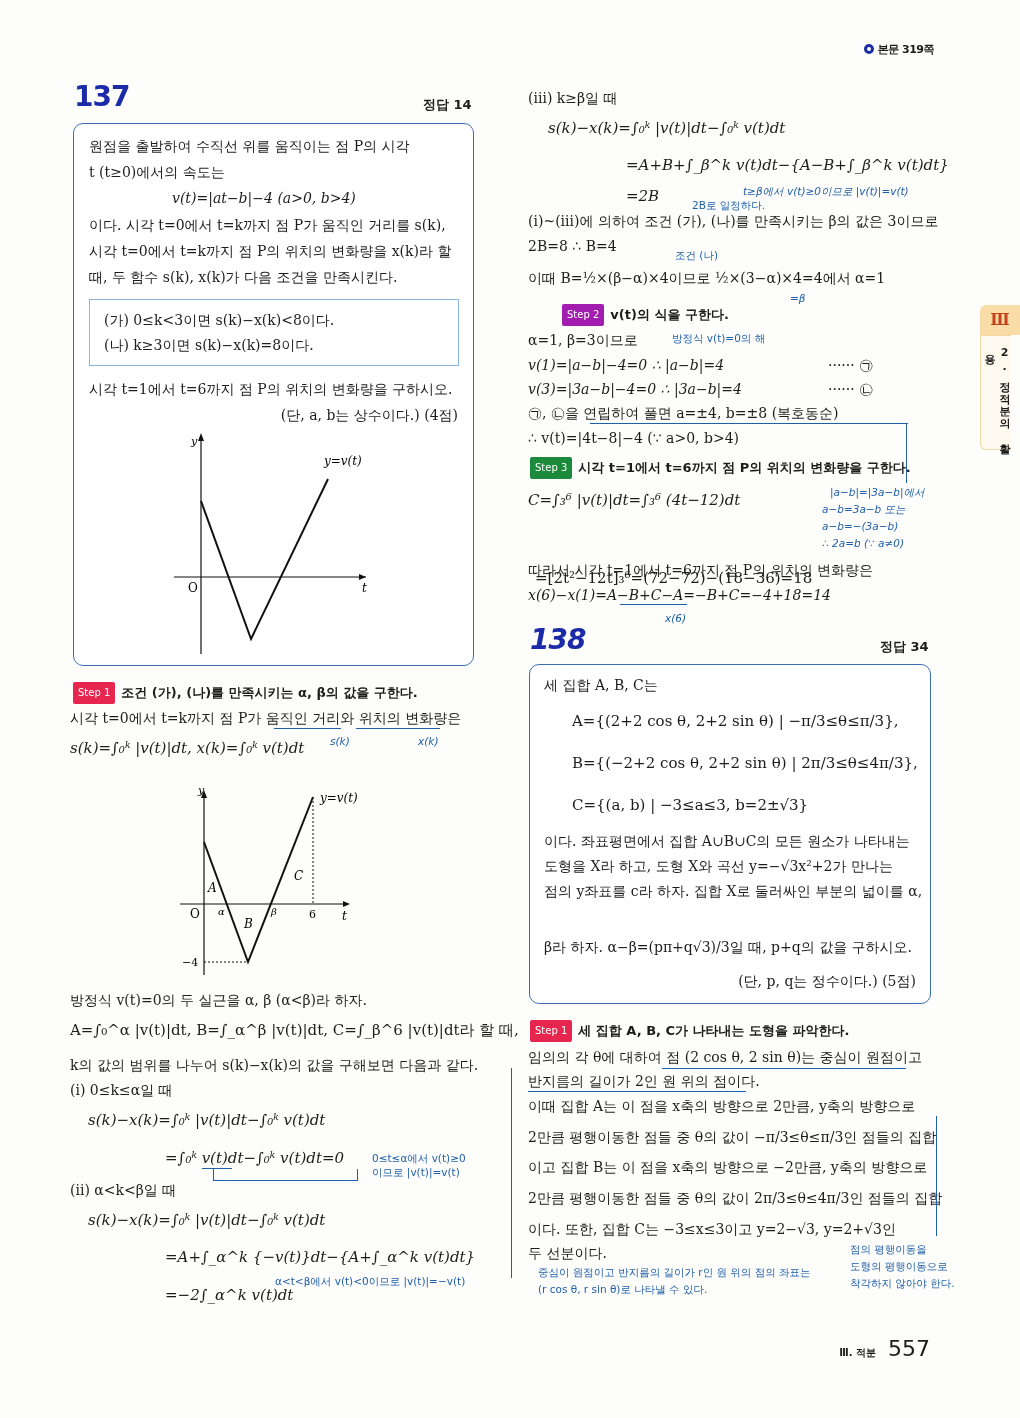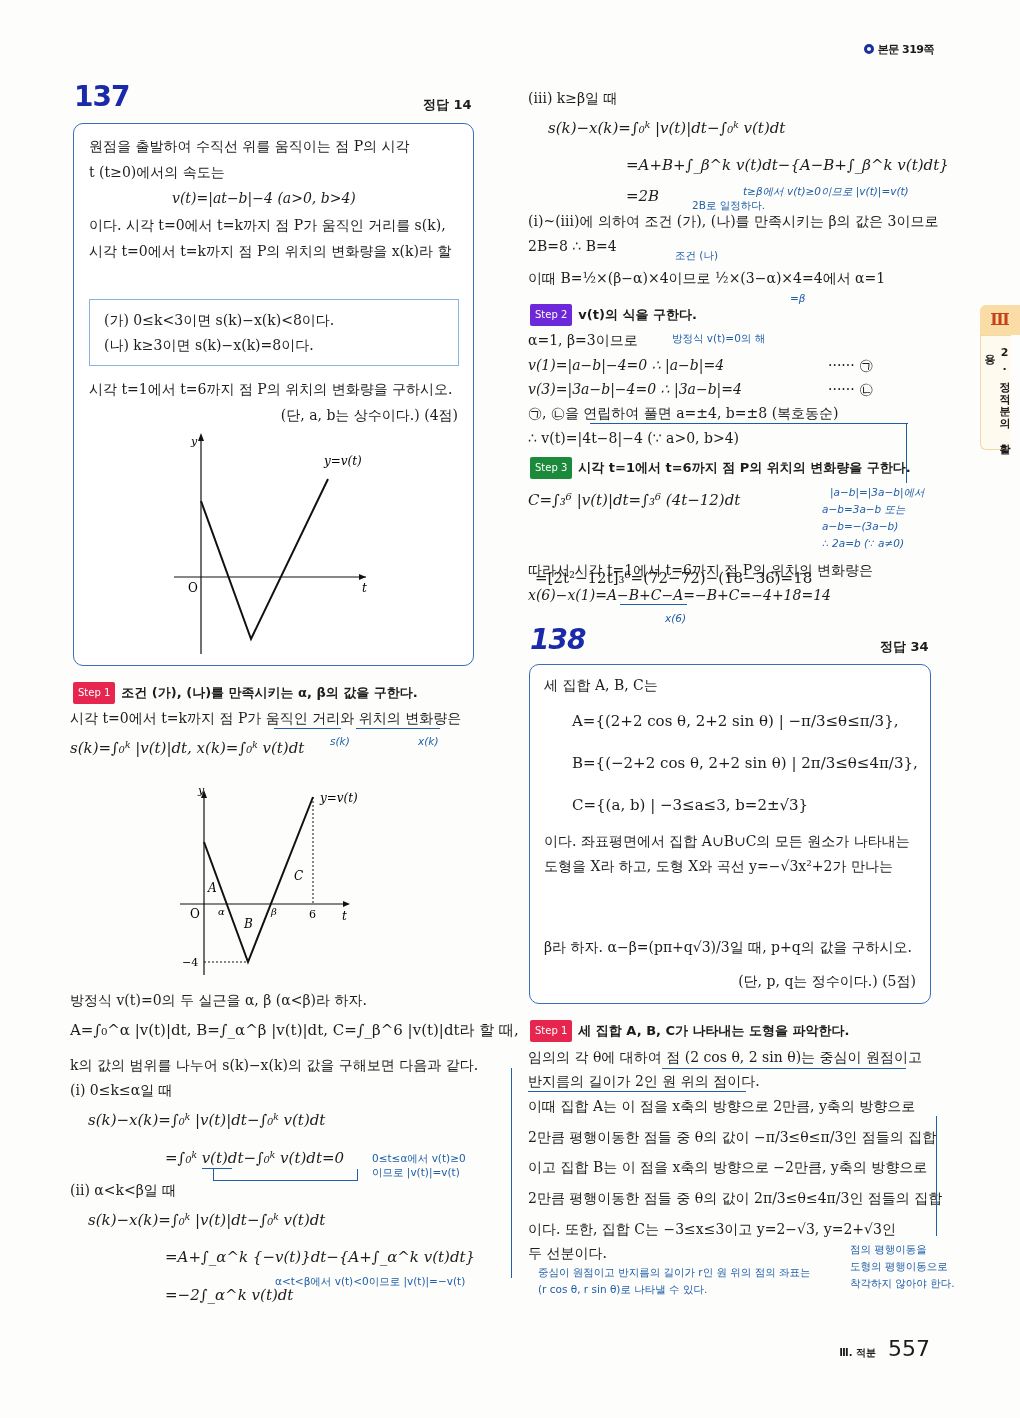--- a/index.html
+++ b/index.html
@@ -13,21 +13,21 @@
   .ref { right: 86px; top: 42px; font-size: 11px; font-weight: bold; letter-spacing: -0.5px; }
   .ref .dot { display: inline-block; width: 10px; height: 10px; border: 3px solid #1b2fa0; border-radius: 50%; margin-right: 4px; vertical-align: -1px; }
   .pnum { font-family: "DejaVu Sans", sans-serif; font-weight: bold; color: #1b2aa8; font-size: 28px; letter-spacing: -1px; }
   .answer { font-family: "DejaVu Sans", sans-serif; font-weight: bold; font-size: 13px; }
   .box { border: 1.5px solid #3a6fb8; border-radius: 10px; background: #fff; }
   .cond { border: 1.5px solid #8ab3e0; background: #fff; text-align: center; }
   .line { position: absolute; white-space: nowrap; font-size: 14px; line-height: 20px; }
   .note { color: #1f5ea8; font-size: 10.5px; font-family: "DejaVu Sans", sans-serif; }
   .badge { display: inline-block; color: #fff; font-family: "DejaVu Sans", sans-serif; font-size: 10px; padding: 1px 5px; border-radius: 2px; margin-right: 6px; vertical-align: 1px; }
   .b-red { background: #e6264f; }
-  .b-blue { background: #6d28d9; }
+  .b-blue { background: #a21caf; margin-left: 32px; }
   .b-green { background: #1b8a3a; }
   .step-title { font-family: "DejaVu Sans", sans-serif; font-weight: bold; font-size: 13px; }
   .ul { border-bottom: 1.5px solid #1f5ea8; }
   .tab { right: 0; top: 305px; width: 40px; }
   .tab .roman { background: #f9dca6; color: #c4431a; font-weight: bold; text-align: center; height: 30px; line-height: 30px; border-radius: 6px 0 0 0; font-size: 16px; }
   .tab .side { background: #fffaf0; border: 1px solid #f1d8a8; border-right: none; height: 115px; border-radius: 0 0 0 6px; font-family: "DejaVu Sans", sans-serif; font-size: 11px; font-weight: bold; writing-mode: vertical-rl; text-orientation: upright; padding: 10px 0 0 0; text-align: start; letter-spacing: 1px; }
   .footer { right: 90px; top: 1336px; }
   .footer .chap { font-family: "DejaVu Sans", sans-serif; font-size: 10px; font-weight: bold; margin-right: 12px; }
   .footer .page { font-family: "DejaVu Sans", sans-serif; font-size: 22px; }
   svg text { font-family: "DejaVu Serif", serif; }
@@ -46,20 +46,21 @@
 
 <div class="abs pnum" style="left:74px;top:80px;">137</div>
 <div class="abs answer" style="left:423px;top:96px;">정답 14</div>
 
 <div class="abs box" style="left:73px;top:123px;width:401px;height:543px;">
   <div class="line" style="left:15px;top:12px;">원점을 출발하여 수직선 위를 움직이는 점 P의 시각</div>
   <div class="line" style="left:15px;top:38px;">t (t≥0)에서의 속도는</div>
   <div class="line" style="left:98px;top:64px;font-style:italic;">v(t)=|at−b|−4 (a&gt;0, b&gt;4)</div>
   <div class="line" style="left:15px;top:91px;">이다. 시각 t=0에서 t=k까지 점 P가 움직인 거리를 s(k),</div>
   <div class="line" style="left:15px;top:117px;">시각 t=0에서 t=k까지 점 P의 위치의 변화량을 x(k)라 할</div>
+  <div class="line" style="left:15px;top:143px;">때, 두 함수 s(k), x(k)가 다음 조건을 만족시킨다.</div>
 
   <div class="abs cond" style="left:15px;top:175px;width:370px;height:67px;">
     <div class="line" style="left:14px;top:10px;">(가) 0≤k&lt;3이면 s(k)−x(k)&lt;8이다.</div>
     <div class="line" style="left:14px;top:35px;">(나) k≥3이면 s(k)−x(k)=8이다.</div>
   </div>
 
   <div class="line" style="left:15px;top:255px;">시각 t=1에서 t=6까지 점 P의 위치의 변화량을 구하시오.</div>
   <div class="line" style="right:15px;top:281px;">(단, a, b는 상수이다.) (4점)</div>
 
   <svg class="abs" style="left:100px;top:305px;" width="200" height="225">
@@ -173,20 +174,21 @@
 <div class="abs pnum" style="left:530px;top:623px;font-style:italic;">138</div>
 <div class="abs answer" style="left:880px;top:638px;">정답 34</div>
 
 <div class="abs box" style="left:529px;top:664px;width:402px;height:340px;">
   <div class="line" style="left:14px;top:10px;">세 집합 A, B, C는</div>
   <div class="line" style="left:42px;top:46px;font-size:15px;">A={(2+2 cos θ, 2+2 sin θ) | −π/3≤θ≤π/3},</div>
   <div class="line" style="left:42px;top:88px;font-size:15px;">B={(−2+2 cos θ, 2+2 sin θ) | 2π/3≤θ≤4π/3},</div>
   <div class="line" style="left:42px;top:130px;font-size:15px;">C={(a, b) | −3≤a≤3, b=2±√3}</div>
   <div class="line" style="left:14px;top:166px;">이다. 좌표평면에서 집합 A∪B∪C의 모든 원소가 나타내는</div>
   <div class="line" style="left:14px;top:191px;">도형을 X라 하고, 도형 X와 곡선 y=−√3x²+2가 만나는</div>
+  <div class="line" style="left:14px;top:216px;">점의 y좌표를 c라 하자. 집합 X로 둘러싸인 부분의 넓이를 α,</div>
   <div class="line" style="left:14px;top:272px;">β라 하자. α−β=(pπ+q√3)/3일 때, p+q의 값을 구하시오.</div>
   <div class="line" style="right:14px;top:306px;">(단, p, q는 정수이다.) (5점)</div>
 </div>
 
 <div class="line" style="left:530px;top:1020px;">
   <span class="badge b-red">Step 1</span><span class="step-title">세 집합 A, B, C가 나타내는 도형을 파악한다.</span>
 </div>
 <div class="line" style="left:528px;top:1047px;">임의의 각 θ에 대하여 점 (2 cos θ, 2 sin θ)는 중심이 원점이고</div>
 <div class="abs" style="left:662px;top:1068px;width:244px;">
     <div class="ul" style="width:244px;"></div>

